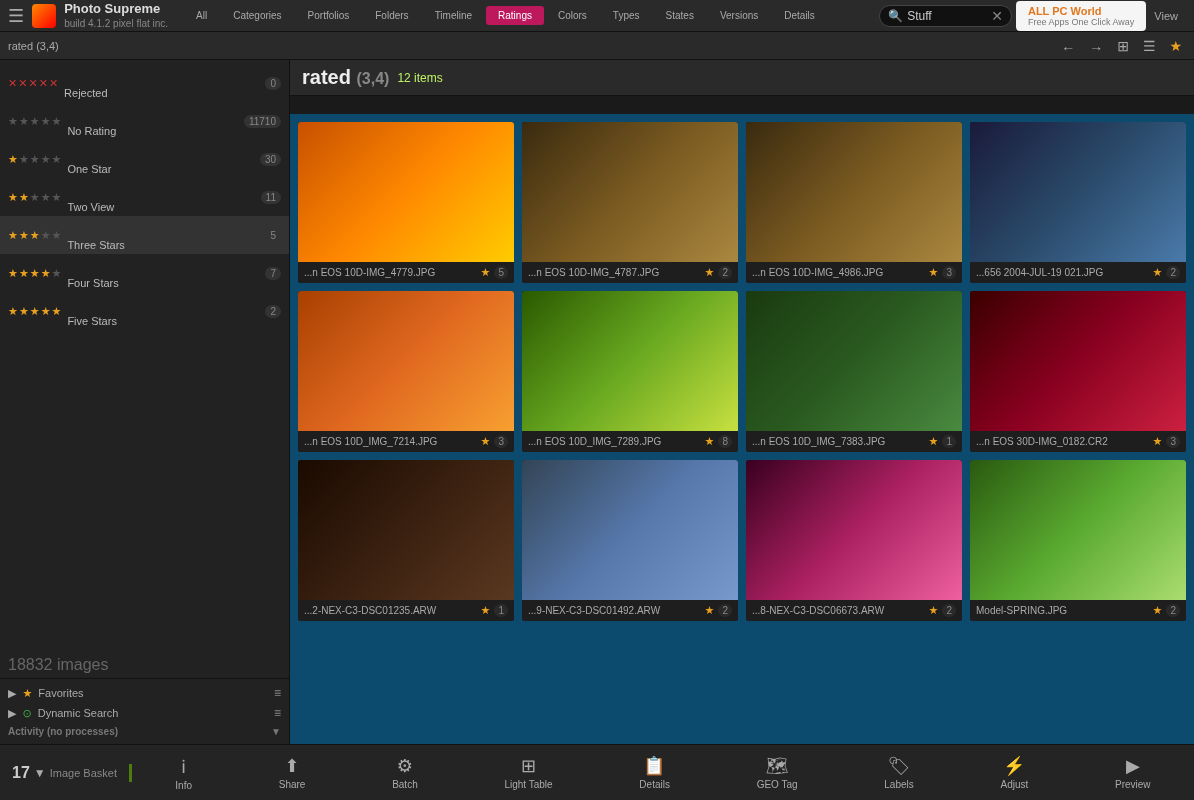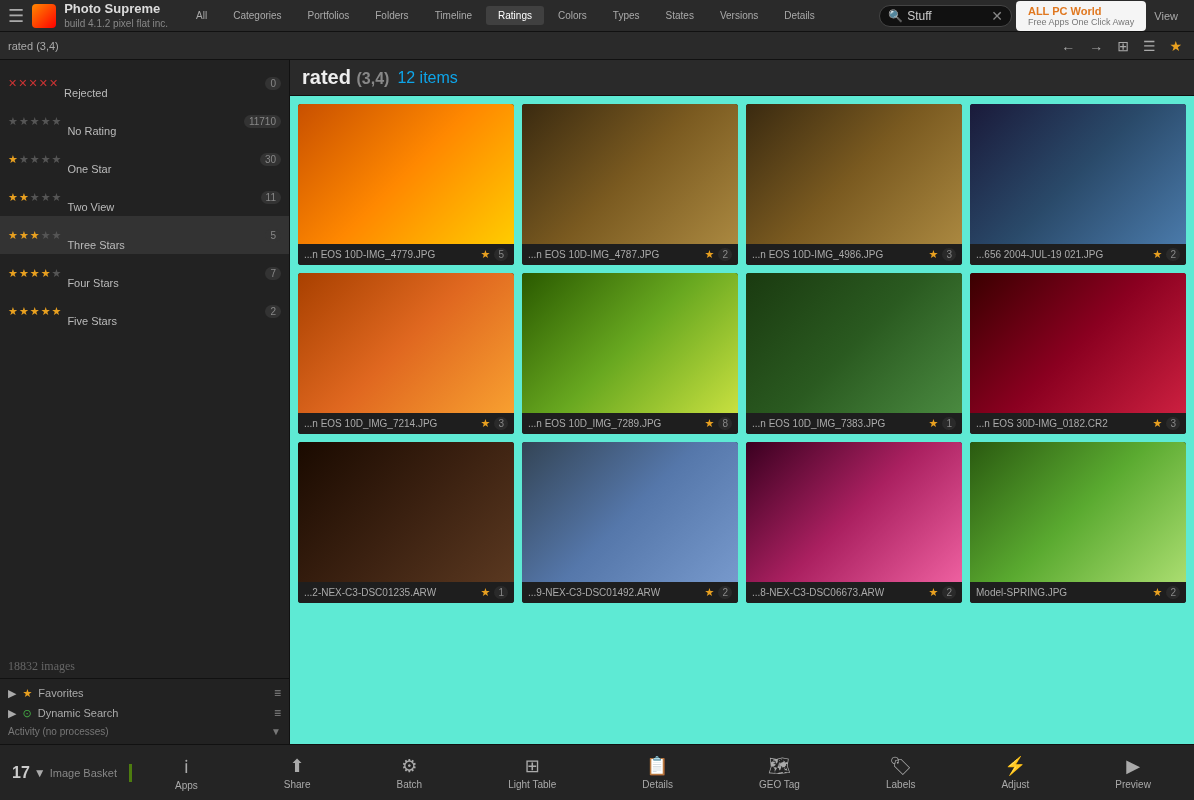--- a/index.html
+++ b/index.html
@@ -6,21 +6,21 @@
     body { background: #1a1a1a; color: #ccc; font-family: Arial, sans-serif; font-size: 12px; width: 1194px; height: 800px; overflow: hidden; display: flex; flex-direction: column; }
 
     
     .top-bar { display: flex; align-items: center; background: #2a2a2a; height: 32px; padding: 0 8px; border-bottom: 1px solid #111; }
     .app-icon { width: 24px; height: 24px; background: linear-gradient(135deg, #f80, #f00); border-radius: 4px; margin-right: 8px; flex-shrink: 0; }
     .app-title { font-size: 12px; color: #ddd; margin-right: 16px; }
     .app-title strong { display: block; font-size: 13px; }
     .app-title small { font-size: 10px; color: #888; }
     .nav-tabs { display: flex; gap: 2px; flex: 1; }
     .nav-tab { padding: 4px 12px; color: #aaa; cursor: pointer; font-size: 10px; border-radius: 3px; }
-    .nav-tab.active { background: #404040; color: #fff; }
+    .nav-tab.active { background: #be185d; color: #fff; }
     .search-box { display: flex; align-items: center; background: #111; border: 1px solid #444; border-radius: 12px; padding: 2px 8px; gap: 4px; }
     .search-box input { background: transparent; border: none; outline: none; color: #ccc; font-size: 12px; width: 80px; }
     .search-clear { color: #888; cursor: pointer; font-size: 14px; }
     .hamburger { color: #aaa; font-size: 18px; cursor: pointer; margin-right: 8px; }
 
     
     .second-bar { display: flex; align-items: center; background: #2a2a2a; height: 28px; padding: 0 8px; border-bottom: 1px solid #111; gap: 8px; }
     .breadcrumb { font-size: 11px; color: #aaa; }
     .toolbar-icons { display: flex; gap: 6px; align-items: center; margin-left: auto; }
     .toolbar-icon { color: #aaa; cursor: pointer; font-size: 14px; padding: 2px 4px; }
@@ -36,32 +36,32 @@
     .sidebar-item .stars { display: flex; gap: 1px; margin-right: 6px; }
     .star { font-size: 11px; }
     .star.filled { color: #e8a020; }
     .star.empty { color: #555; }
     .star.x { color: #cc3333; }
     .sidebar-label { flex: 1; font-size: 11px; color: #bbb; margin-top: 20px; }
     .sidebar-count { font-size: 10px; color: #888; background: #333; padding: 1px 5px; border-radius: 8px; }
     .sidebar-bottom { border-top: 1px solid #111; padding: 4px 0; }
     .sidebar-bottom-item { display: flex; align-items: center; padding: 3px 8px; gap: 6px; font-size: 11px; color: #aaa; cursor: pointer; }
     .sidebar-menu-icon { color: #888; font-size: 12px; }
-    .images-count { font-size: 12px; color: #666; padding: 4px 8px; font-family: Liberation Serif, serif; }
-    .sidebar-activity { padding: 3px 8px; font-size: 10px; color: #777; display: flex; align-items: center; justify-content: space-between; }
+    .images-count { font-size: 16px; color: #666; padding: 4px 8px; }
+    .sidebar-activity { padding: 3px 8px; font-size: 10px; color: #777; display: flex; align-items: center; justify-content: space-between; font-weight: bold; }
 
     
     .content { flex: 1; display: flex; flex-direction: column; overflow: hidden; }
     .content-header { background: #2a2a2a; padding: 6px 12px; border-bottom: 1px solid #111; display: flex; align-items: center; gap: 8px; }
     .content-title { font-size: 20px; color: #eee; font-weight: bold; }
-    .content-subtitle { font-size: 16px; color: #0ea5e9; }
+    .content-subtitle { font-size: 12px; color: #bef264; }
     .content-title span.paren { color: #888; font-size: 16px; }
 
     
-    .grid-area { flex: 1; overflow-y: auto; padding: 8px; background: #5eead4; display: grid; grid-template-columns: repeat(4, 1fr); gap: 8px; align-content: start; }
+    .grid-area { flex: 1; overflow-y: auto; padding: 8px; background: #0c4a6e; display: grid; grid-template-columns: repeat(4, 1fr); gap: 8px; align-content: start; margin-top: 18px; }
     .grid-item { background: #111; border-radius: 3px; overflow: hidden; cursor: pointer; position: relative; }
     .thumb-placeholder { width: 100%; height: 140px; background: #333; display: flex; align-items: center; justify-content: center; position: relative; overflow: hidden; }
     .grid-item-footer { background: #1e1e1e; padding: 4px 6px; display: flex; align-items: center; gap: 4px; }
     .item-name { font-size: 10px; color: #aaa; flex: 1; overflow: hidden; text-overflow: ellipsis; white-space: nowrap; }
     .item-star { color: #e8a020; font-size: 11px; }
     .item-count { font-size: 10px; color: #888; background: #2a2a2a; padding: 1px 4px; border-radius: 8px; }
 
     
     .bottom-bar { background: #242424; border-top: 1px solid #111; display: flex; align-items: center; height: 56px; }
     .basket-info { display: flex; align-items: center; gap: 4px; padding: 0 12px; border-right: 3px solid #4d7c0f; min-width: 120px; }
@@ -354,21 +354,21 @@
 
 <div class="bottom-bar">
   <div class="basket-info">
     <span class="basket-num">17</span>
     <span class="basket-arrow">▼</span>
     <span class="basket-label">Image Basket</span>
   </div>
   <div class="bottom-actions" id="bottom-actions">
   <div class="bottom-action">
         <span class="bottom-action-icon">ℹ</span>
-        <span class="bottom-action-label">Apps</span>
+        <span class="bottom-action-label">Info</span>
       </div>
       <div class="bottom-action">
         <span class="bottom-action-icon">⬆</span>
         <span class="bottom-action-label">Share</span>
       </div>
       <div class="bottom-action">
         <span class="bottom-action-icon">⚙</span>
         <span class="bottom-action-label">Batch</span>
       </div>
       <div class="bottom-action">

